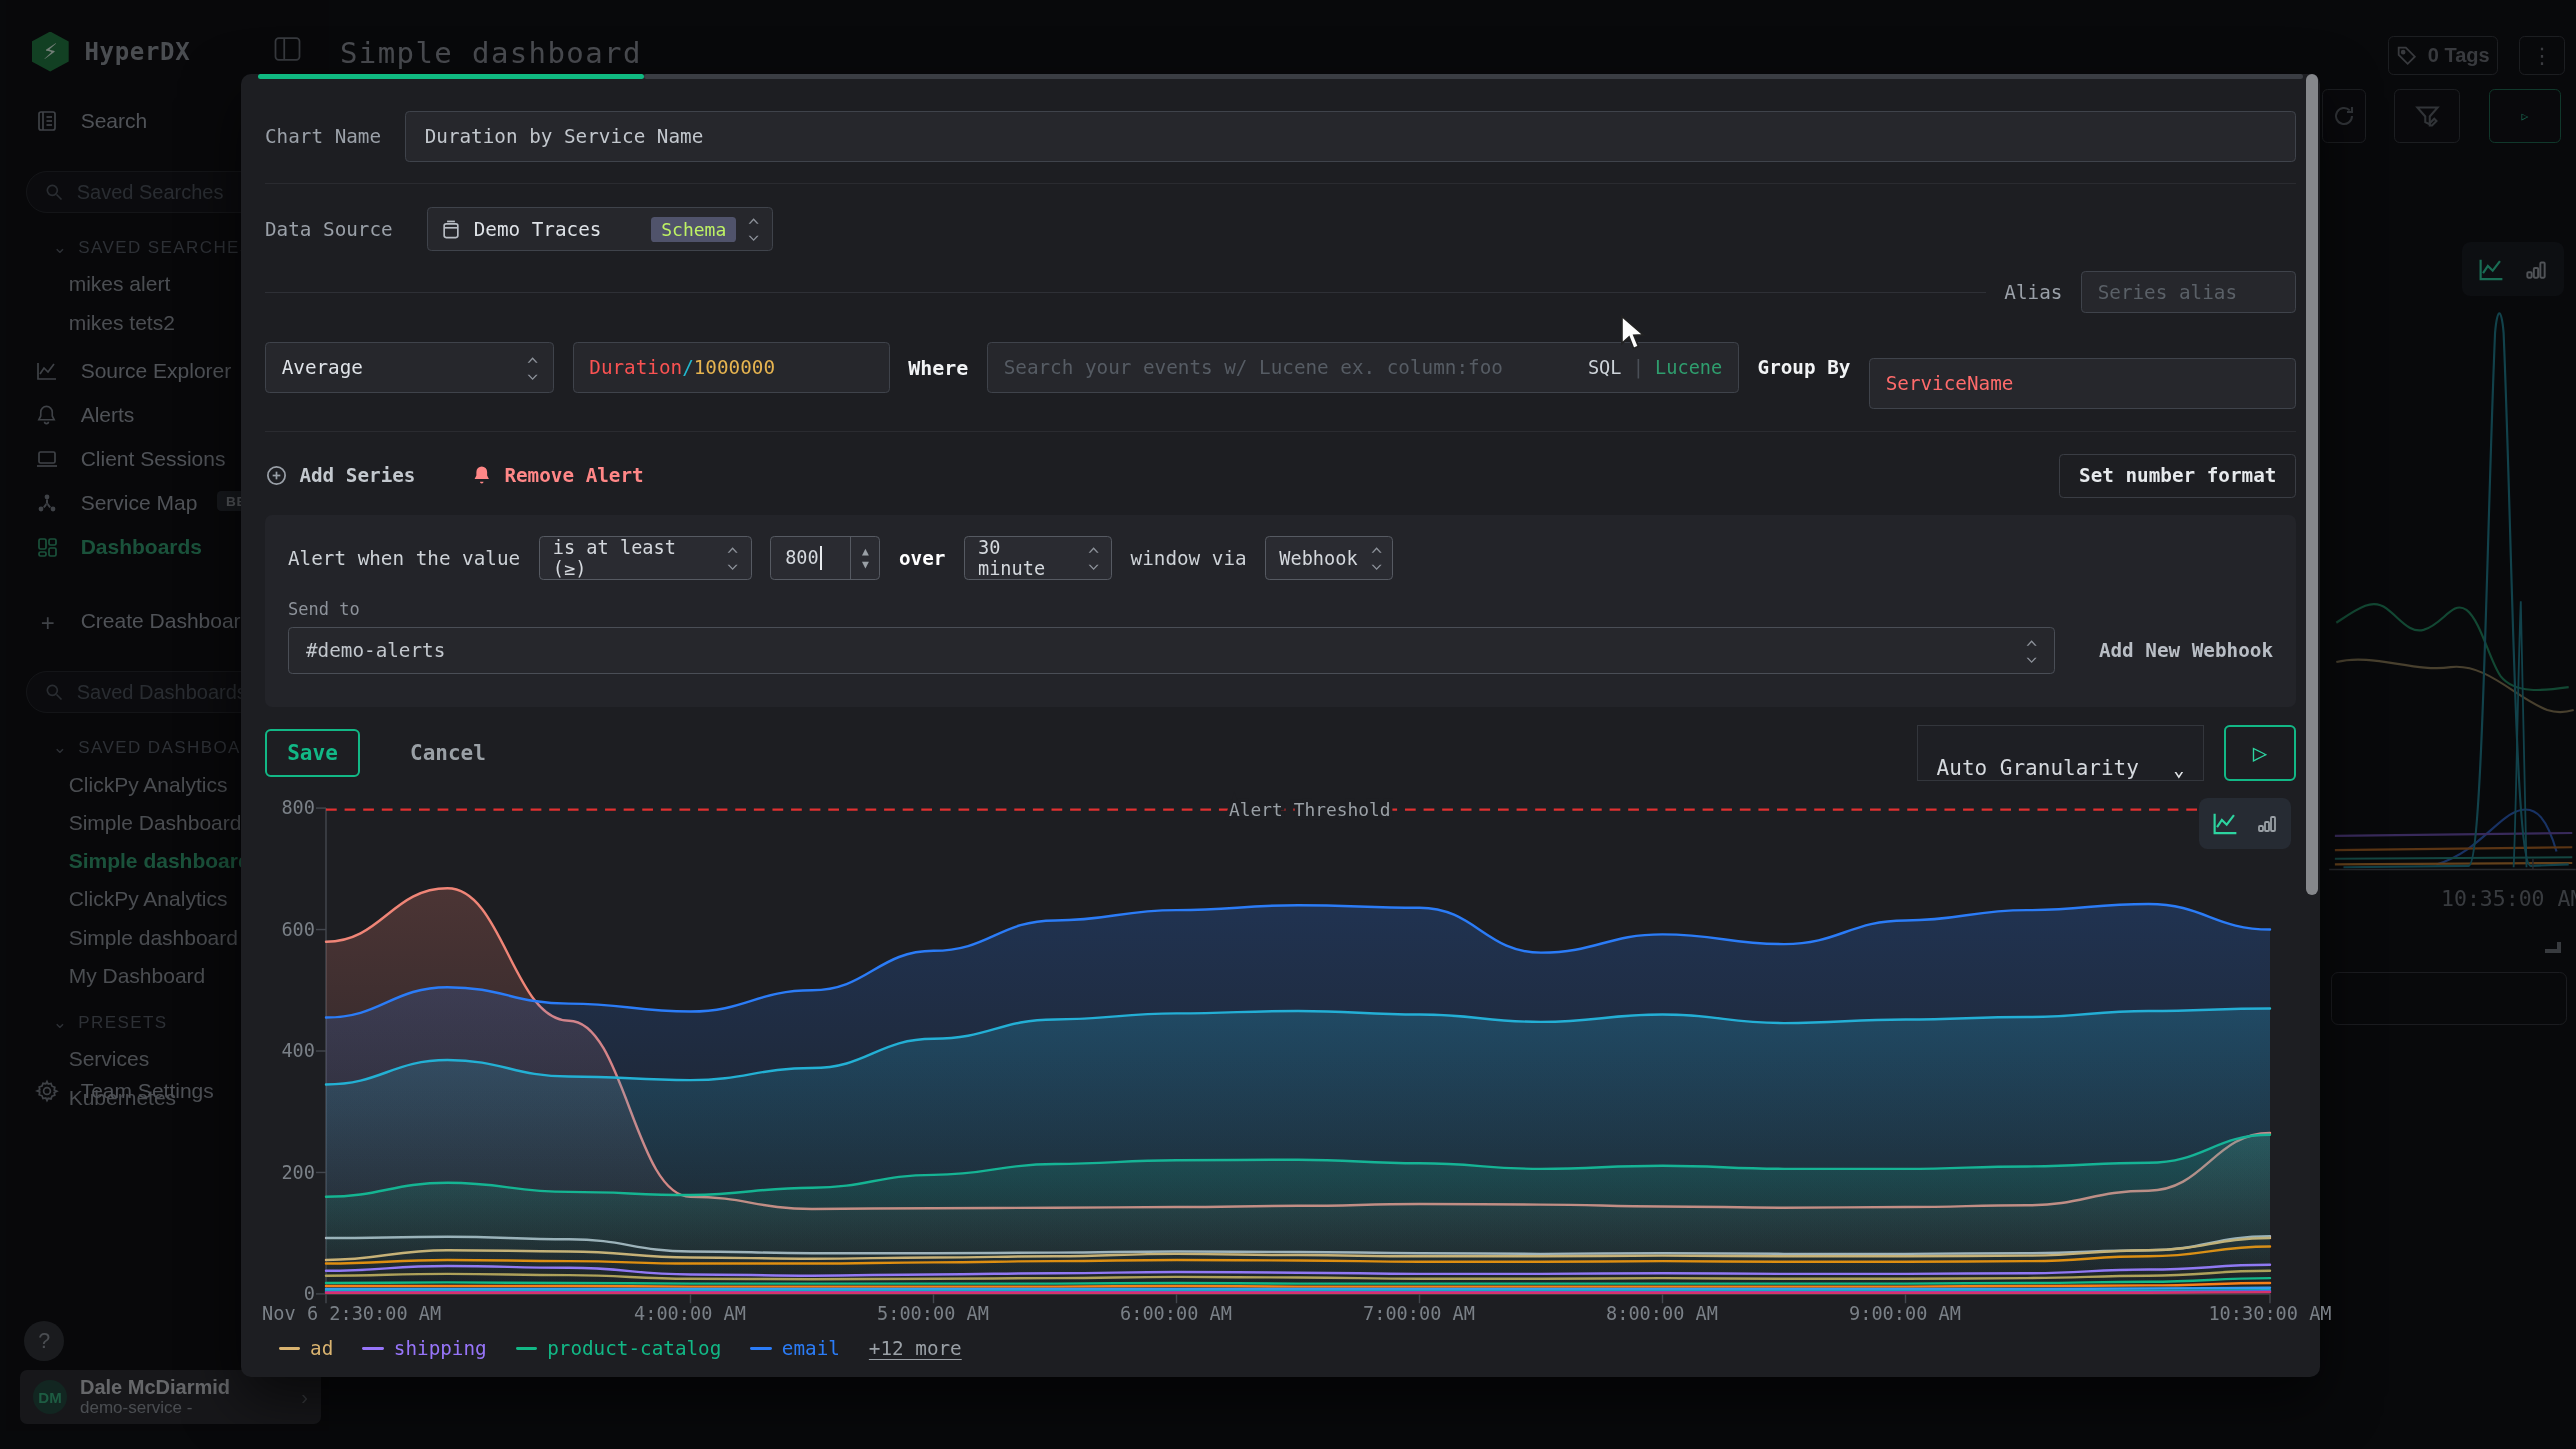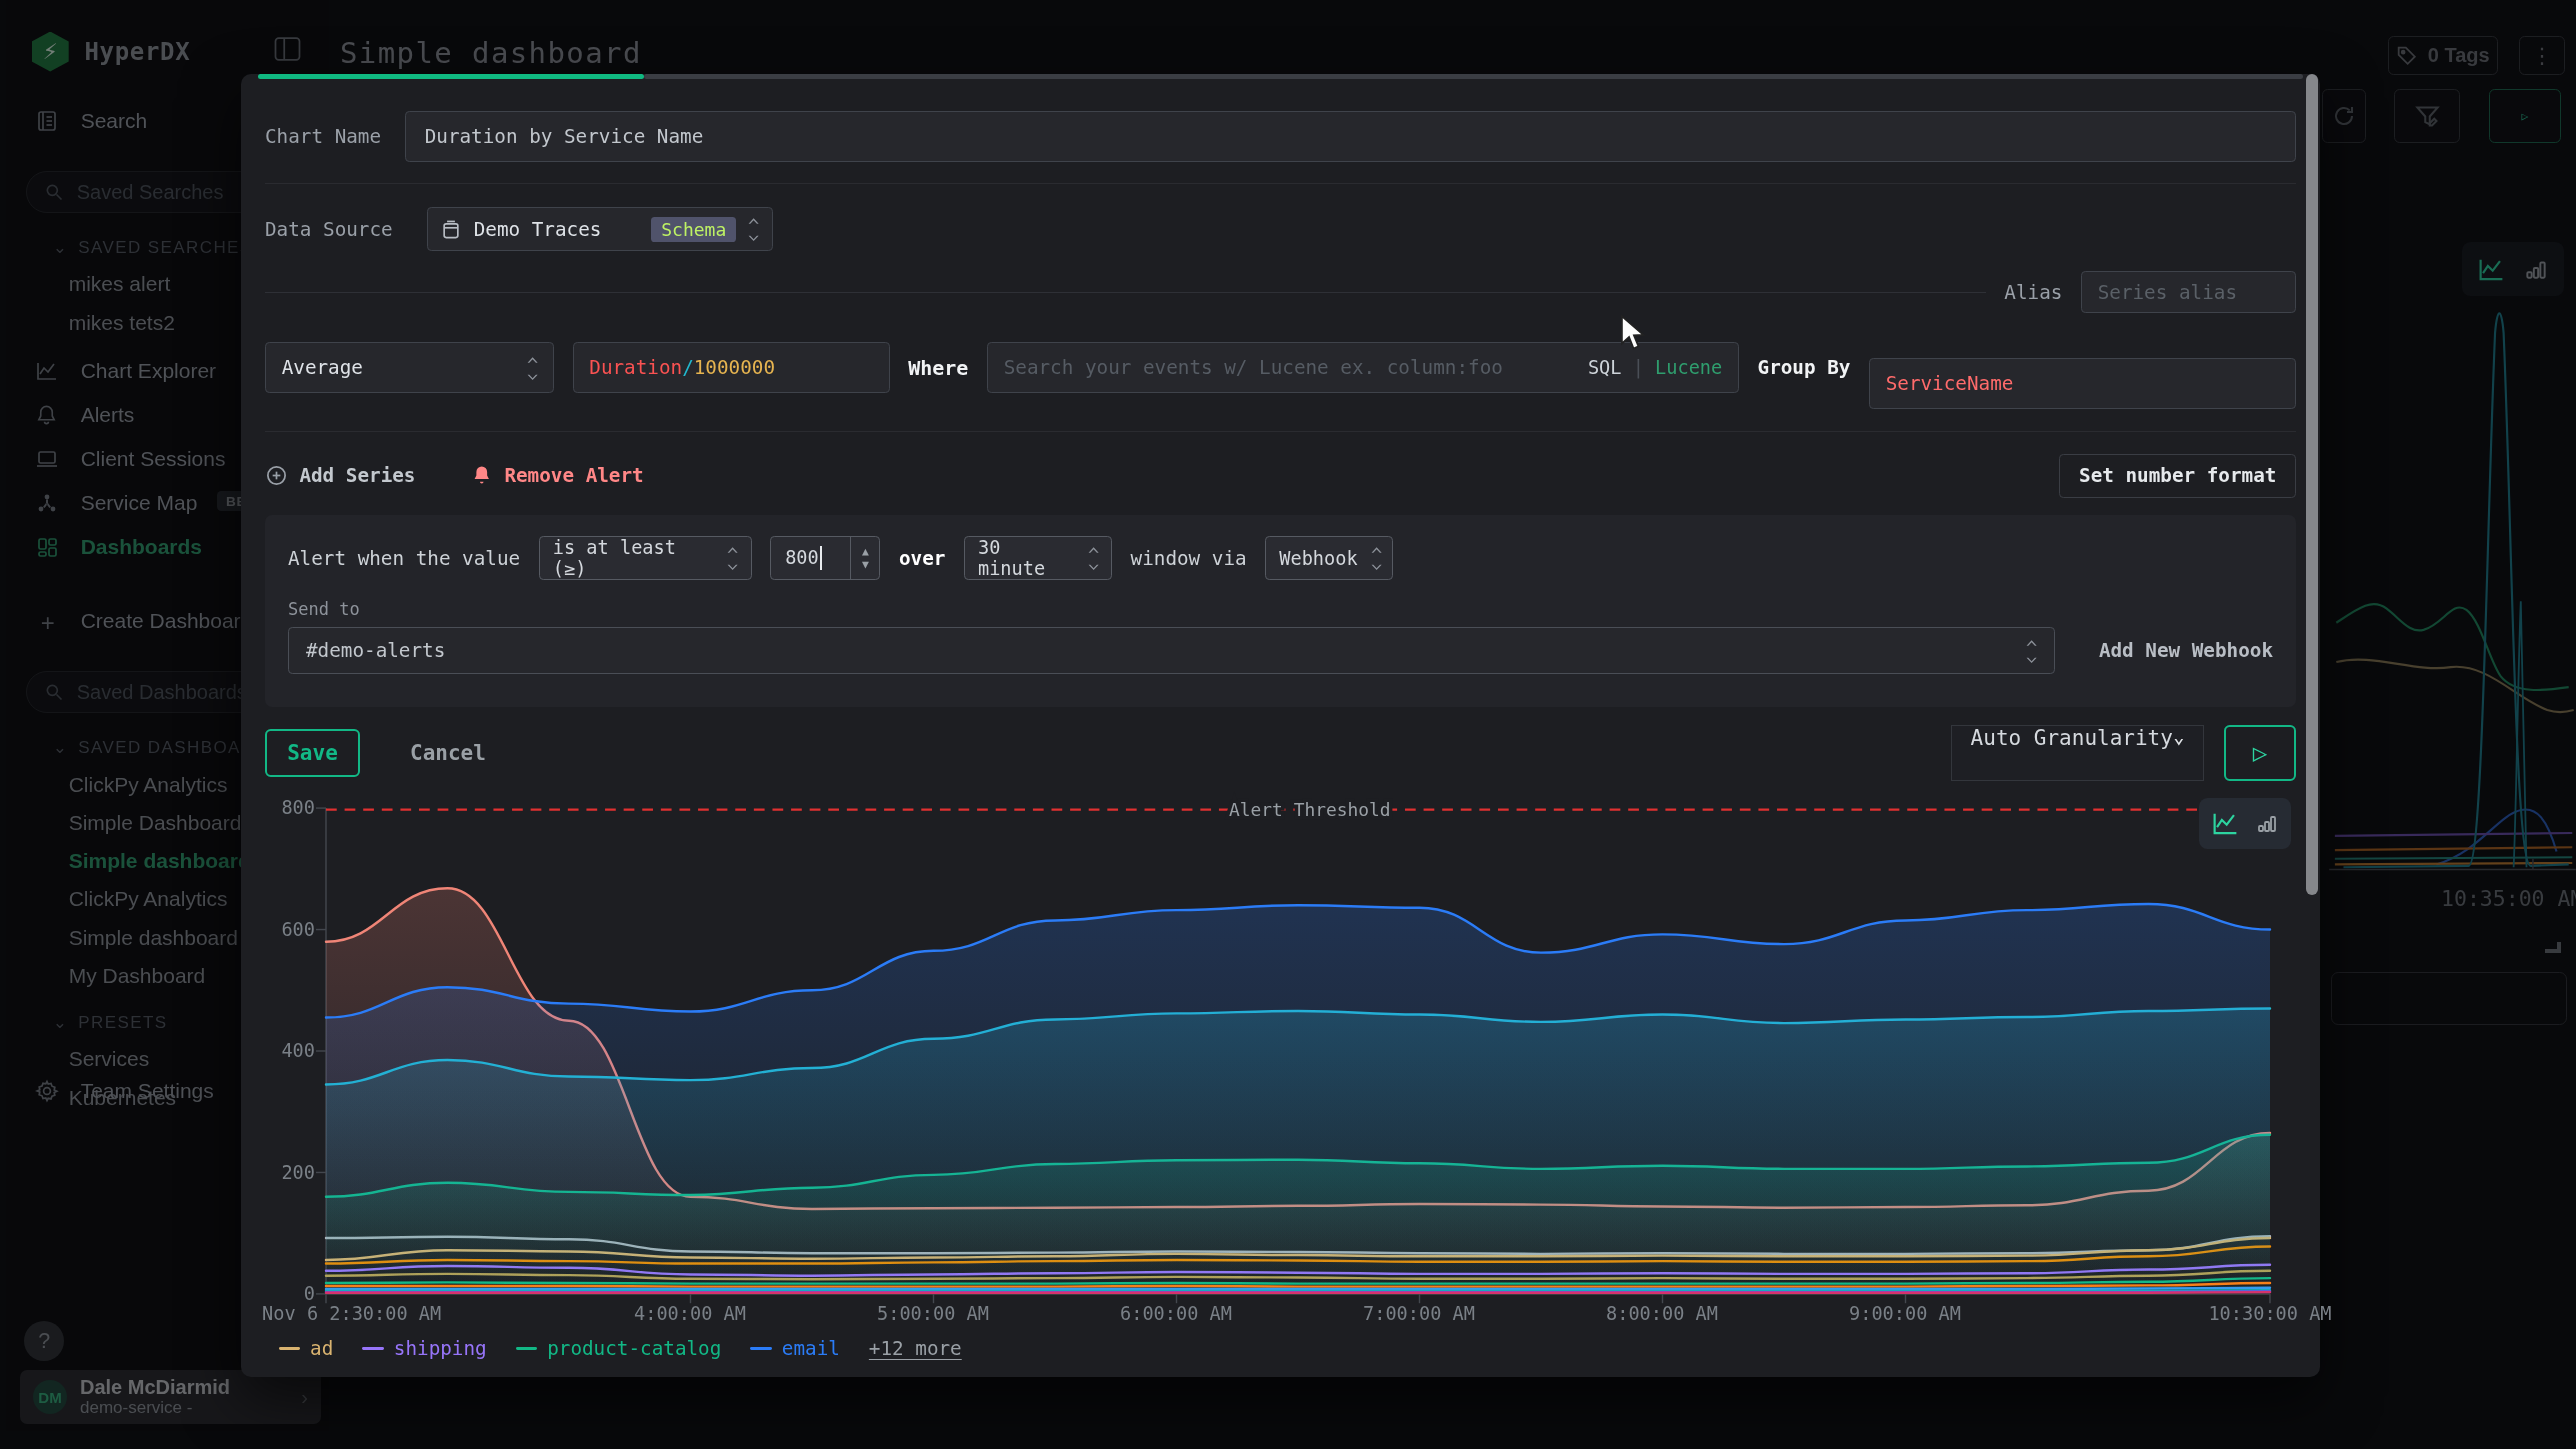--- a/index.html
+++ b/index.html
@@ -138,23 +138,23 @@
   .sel-webhook-main { width:1767px; height:47px; padding:0 17px; justify-content:space-between;
                       background:#26272c; border:1.4px solid #4a4e56; border-radius:4.3px;
                       color:#c2c7cd; font-size:19.3px; display:flex; align-items:center; }
   .add-webhook { color:#b9bec5; font-size:19.3px; font-weight:bold; }
 
   .footer-row { margin-top:18.6px; justify-content:space-between; }
   .save-btn { width:95px; height:48px; border:2.1px solid #12b886; border-radius:5.7px;
               color:#12b886; font-size:21px; font-weight:bold; display:flex;
               align-items:center; justify-content:center; background:transparent; }
   .cancel-btn { color:#9aa0a6; font-size:21px; font-weight:bold; margin-left:50px; }
-  .granularity { width:253px; height:56px; background:#1e1f24; border:1.4px solid #33363c;
+  .granularity { width:287px; height:56px; background:#1e1f24; border:1.4px solid #33363c;
                  border-radius:0; color:#d5d9de; font-size:21px; display:flex;
-                 align-items:flex-start; justify-content:space-between; padding:0 18.6px; }
+                 align-items:flex-end; justify-content:space-between; padding:0 18.6px; }
   .granularity .chev { font-size:18.6px; color:#e3e6e9; font-weight:bold; }
   .play-btn { width:72px; height:56px; border:2.1px solid #12b886; border-radius:5.7px;
               color:#2dd4a0; font-size:24px; display:flex; align-items:center;
               justify-content:center; margin-left:20px; }
 
   
   .chart-block { position:relative; margin-top:4.3px; height:605px; }
   .chart-toggle { position:absolute; top:12px; right:5px; width:92px; height:51px;
                   background:#262b33; border-radius:8.6px; display:flex; align-items:center;
                   justify-content:center; gap:15.7px; z-index:2; }
@@ -216,21 +216,21 @@
         <div class="sec-item">mikes tets2</div>
       </div>
     <div id="sidebar-nav" style="margin-top:24px">
         <div class="snav">
     <span class="nicon">
             <svg class="ic" width="24" height="24" viewBox="0 0 24 24" fill="none" stroke="currentColor" stroke-width="1.7">
               <path d="M3 4v16h18"></path>
               <path d="M5 15l4-6 4 4 6-8"></path>
             </svg>
           </span>
-    <span>Chart Explorer</span>
+    <span>Source Explorer</span>
         </div>
         <div class="snav">
     <span class="nicon">
             <svg class="ic" width="23" height="24" viewBox="0 0 24 24" fill="none" stroke="currentColor" stroke-width="1.7">
               <path d="M12 3a6 6 0 0 0-6 6v4l-2 4h16l-2-4V9a6 6 0 0 0-6-6z"></path>
               <path d="M10 19a2 2 0 0 0 4 0"></path>
             </svg>
           </span>
     <span>Alerts</span>
         </div>

